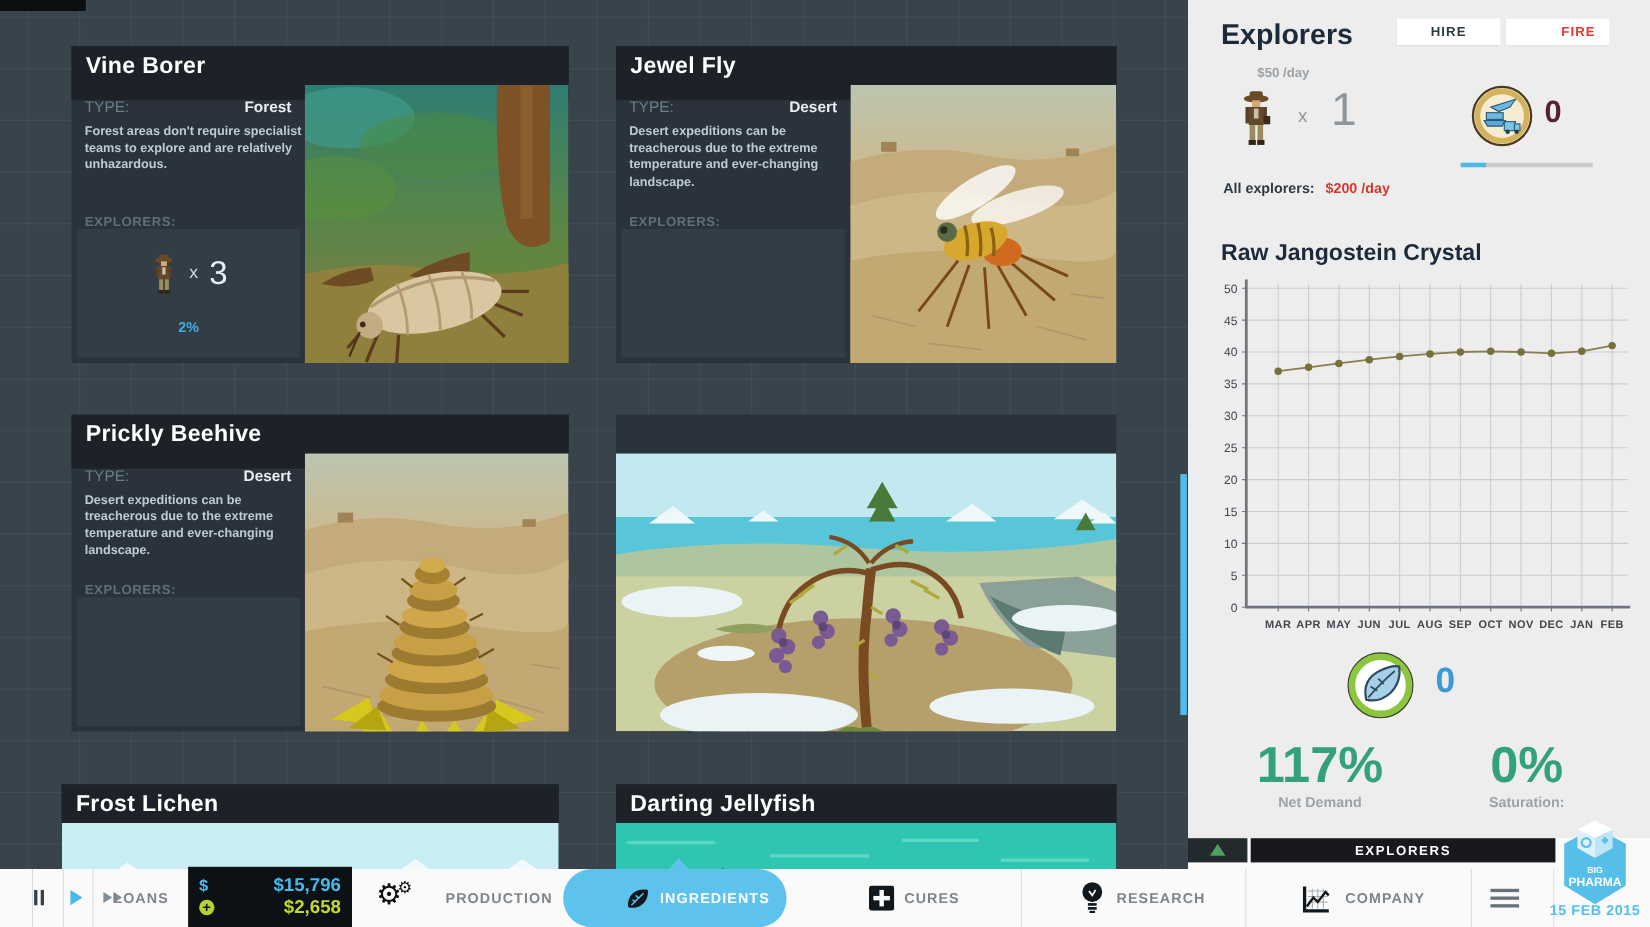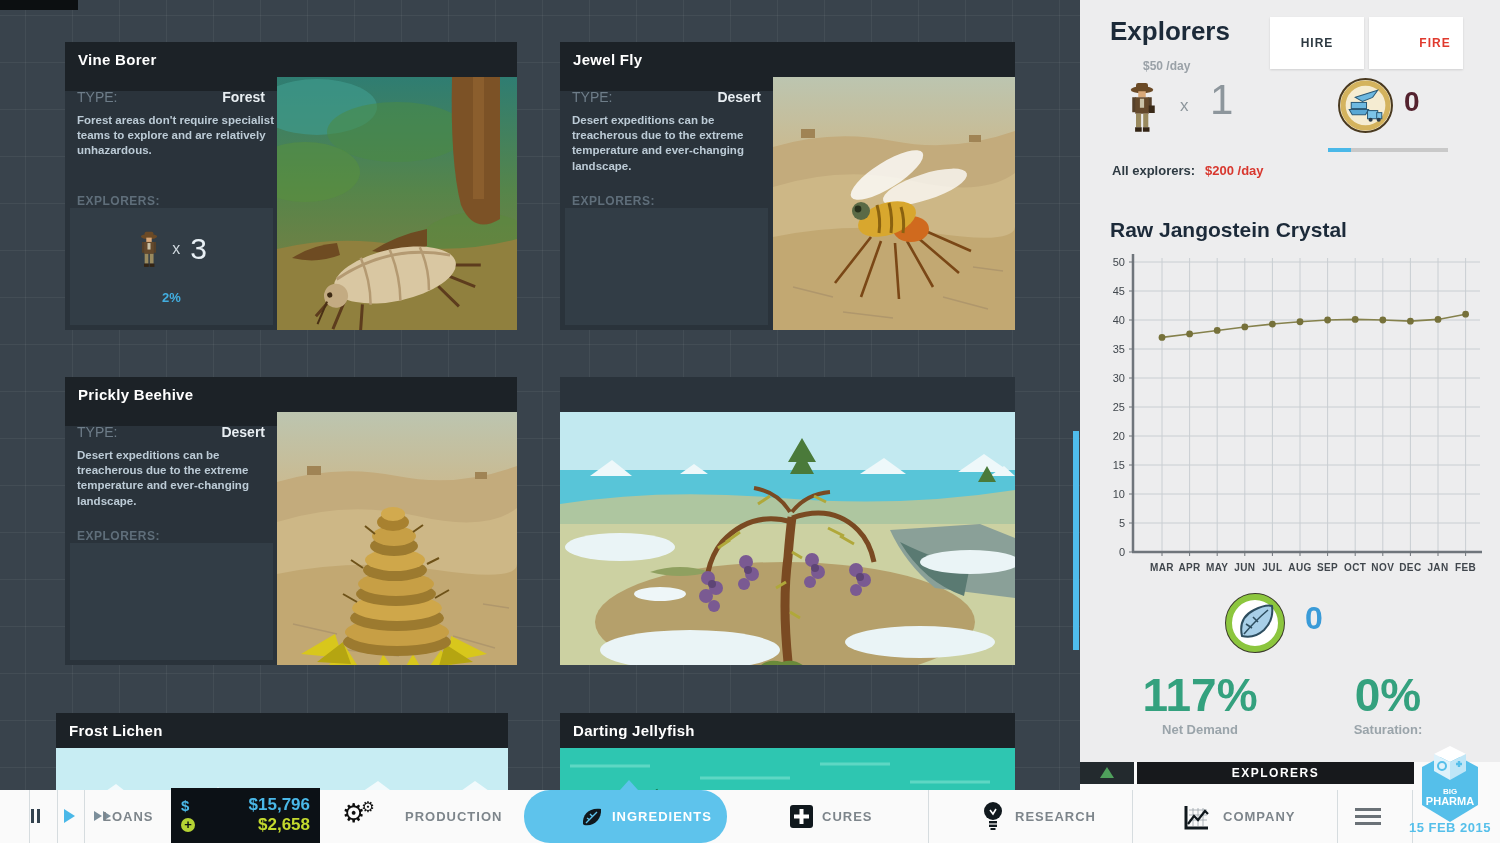--- a/index.html
+++ b/index.html
@@ -5,38 +5,38 @@
   html,body{margin:0;padding:0;background:#222;}
   #stage{position:relative;width:1500px;height:843px;overflow:hidden;
          font-family:"Liberation Sans",sans-serif;
          background-color:#39434c;
          background-image:linear-gradient(to right,rgba(255,255,255,.05) 1px,transparent 1px),
                           linear-gradient(to bottom,rgba(255,255,255,.05) 1px,transparent 1px);
          background-size:47px 47px;background-position:25px 15px;}
   
   .card{position:absolute;background:#2a333b;}
   .card-header{position:absolute;left:0;top:0;right:0;height:49px;background:#1c2227;
-               color:#fff;font-size:15px;font-weight:bold;line-height:35px;padding-left:13px;letter-spacing:.3px;}
+               color:#fff;font-size:21px;font-weight:bold;line-height:35px;padding-left:13px;letter-spacing:.3px;}
   .card-text{position:absolute;left:0;top:35px;bottom:0;color:#b9c7d2;}
   .type-row{position:absolute;left:12px;right:12px;top:12px;font-size:14px;}
   .type-label{color:#68788500;color:#6e7d89;}
   .type-value{float:right;color:#e8eef2;font-weight:bold;}
   .card-desc{position:absolute;left:12px;top:36px;width:198px;font-size:11.5px;line-height:1.32;font-weight:bold;color:#bccbd6;}
   .exp-label{position:absolute;left:12px;top:117px;font-size:12px;color:#5f6e7a;font-weight:bold;letter-spacing:.5px;}
   .exp-box{position:absolute;left:5px;top:131px;width:203px;height:117px;background:#323d46;}
   .exp-box-content{display:flex;align-items:center;justify-content:center;height:82px;gap:10px;}
   .exp-x{color:#cfd8de;font-size:16px;}
   .exp-count{color:#e8f0f5;font-size:30px;font-weight:300;}
   .exp-pct{text-align:center;color:#42aee0;font-size:13px;font-weight:bold;}
   .card-img{position:absolute;top:35px;bottom:0;overflow:hidden;}
   .card-img svg{display:block;}
   
   #right-panel{position:absolute;left:1080px;top:0;width:420px;height:763px;background:#ededee;}
   .panel-title{position:absolute;left:30px;top:16px;font-size:26px;color:#1c2a39;font-weight:bold;}
-  .btn{position:absolute;top:17px;width:94px;height:52px;background:#fff;border:none;
+  .btn{position:absolute;top:17px;width:94px;height:24px;background:#fff;border:none;
        font-family:"Liberation Sans",sans-serif;font-size:12px;font-weight:bold;letter-spacing:1px;
        color:#2e3a42;box-shadow:0 1px 2px rgba(0,0,0,.12);cursor:pointer;}
   .btn.fire{color:#e03a2e;}
   .rate{position:absolute;left:63px;top:59px;font-size:12px;color:#9aa1a7;font-weight:bold;}
   .mult{position:absolute;left:100px;top:96px;font-size:17px;color:#8d969c;}
   .count-big{position:absolute;left:130px;top:76px;font-size:42px;font-weight:300;color:#8d969c;}
   .ship-zero{position:absolute;left:324px;top:86px;font-size:28px;font-weight:bold;color:#54222e;}
   .progress{position:absolute;left:248px;top:148px;width:120px;height:4px;background:#c9c9c9;}
   .progress .fill{width:23px;height:4px;background:#4ab8e8;}
   .all-exp-label{position:absolute;left:32px;top:163px;font-size:13px;font-weight:bold;color:#2e3a42;}
@@ -65,21 +65,21 @@
             border-top:7px solid transparent;border-bottom:7px solid transparent;border-left:11px solid #4ab8e8;}
   .ff{position:absolute;top:21px;width:0;height:0;
       border-top:5px solid transparent;border-bottom:5px solid transparent;border-left:8px solid #7c8f9b;}
   #money-panel{position:absolute;left:171px;top:-2px;width:149px;height:55px;background:#0c1116;padding:7px 10px;box-sizing:border-box;}
   .money-row{display:flex;justify-content:space-between;align-items:center;height:20px;}
   .cash-sym{color:#4ab8e8;font-weight:bold;font-size:15px;}
   .cash-val{color:#4ab8e8;font-weight:bold;font-size:17px;}
   .plus-circle{width:14px;height:14px;border-radius:50%;background:#b5d334;color:#0c1116;
                font-size:13px;font-weight:bold;text-align:center;line-height:14px;}
   .income-val{color:#c3d92e;font-weight:bold;font-size:17px;}
-  #tab-ingredients{position:absolute;left:524px;top:0;width:203px;height:53px;background:#5ec3ec;border-radius:26px;}
+  #tab-ingredients{position:absolute;left:512px;top:0;width:203px;height:53px;background:#5ec3ec;border-radius:26px;}
   #tab-ingredients .notch{position:absolute;left:96px;top:-10px;width:0;height:0;
        border-left:9px solid transparent;border-right:9px solid transparent;border-bottom:10px solid #5ec3ec;}
   #tab-ingredients .lbl{position:absolute;left:88px;top:19px;font-size:13px;color:#fff;letter-spacing:1px;font-weight:bold;}
   .gear-glyph{position:absolute;left:342px;top:8px;font-size:26px;color:#0e0e0e;}
   .gear-glyph small{font-size:15px;position:relative;top:-10px;left:-4px;}
   .icon-abs{position:absolute;}
   .hamburger{position:absolute;left:1355px;top:18px;width:26px;cursor:pointer;}
   .hamburger div{height:3px;background:#6a7177;margin-bottom:4px;}
   #date-label{position:absolute;left:1405px;top:820px;width:90px;text-align:center;
               font-size:13px;font-weight:bold;color:#55bfea;letter-spacing:.5px;}

